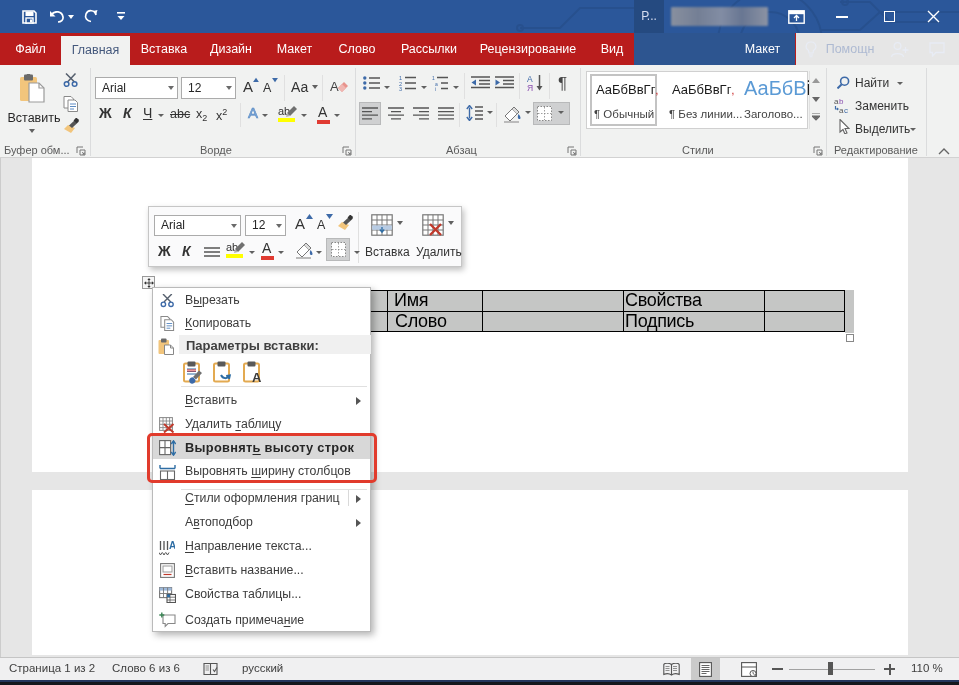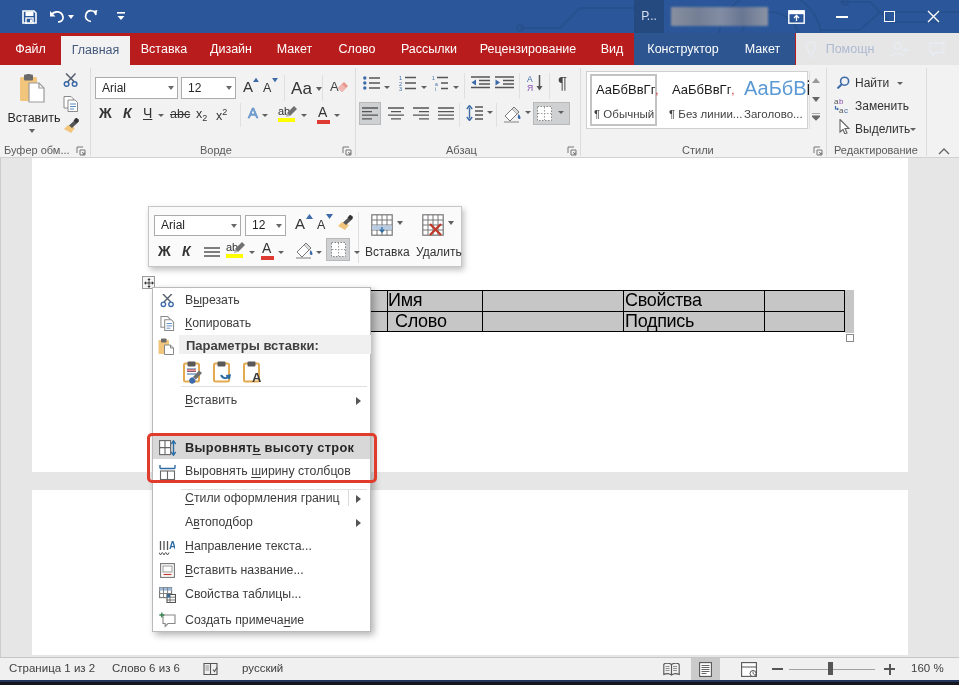--- a/index.html
+++ b/index.html
@@ -108,21 +108,20 @@
     <div id="ctxtabs"></div>
     <div class="tab" style="left:10px;width:41px">Файл</div>
     <div class="tab" style="left:61px;width:69px;background:#f1f2f1;color:#44587c;top:3px;height:29px;line-height:28px">Главная</div>
     <div class="tab" style="left:134px;width:60px">Вставка</div>
     <div class="tab" style="left:204px;width:54px">Дизайн</div>
     <div class="tab" style="left:268px;width:53px">Макет</div>
     <div class="tab" style="left:329px;width:56px">Слово</div>
     <div class="tab" style="left:395px;width:68px">Рассылки</div>
     <div class="tab" style="left:473px;width:110px">Рецензирование</div>
     <div class="tab" style="left:593px;width:38px">Вид</div>
-    <div class="tab" style="left:640px;width:86px">Конструктор</div>
     <div class="tab" style="left:736px;width:53px">Макет</div>
 
     <svg class="ab" style="left:805px;top:8px" width="12" height="17" viewBox="0 0 12 17">
       <path d="M6 1 a4.6 4.6 0 0 1 2.5 8.6 l-0.5 2.4 h-4 l-0.5 -2.4 A4.6 4.6 0 0 1 6 1 z" fill="none" stroke="#e8ecf5" stroke-width="1.2"></path>
       <path d="M4 14 h4 M4.5 15.8 h3" stroke="#e8ecf5" stroke-width="1.1"></path>
     </svg>
     <div class="tab" style="left:818px;width:64px;color:#aebad2">Помощн</div>
 
     <svg class="ab" style="left:890px;top:8px" width="19" height="17" viewBox="0 0 19 17">
       <circle cx="7.5" cy="5" r="3.4" fill="none" stroke="#e8ecf5" stroke-width="1.3"></circle>
@@ -190,21 +189,21 @@
     </svg>
 
     <div class="combo" style="left:95px;top:12px;width:83px;height:22px;line-height:20px;padding-left:6px">Arial<span class="cdd"></span></div>
     <div class="combo" style="left:181px;top:12px;width:55px;height:22px;line-height:20px;padding-left:6px">12<span class="cdd"></span></div>
     <div class="ab" style="left:243px;top:13px;font-size:15px;color:#333">А<svg class="ab" style="left:10px;top:-1px" width="6" height="5" viewBox="0 0 7 6">
           <path d="M0 6 L3.5 1 L7 6" fill="#3d6aa8"></path>
         </svg></div>
     <div class="ab" style="left:263px;top:16px;font-size:12.5px;color:#333">А<svg class="ab" style="left:9px;top:-3px" width="6" height="5" viewBox="0 0 7 6">
           <path d="M0 0 L3.5 5 L7 0" fill="#3d6aa8"></path>
         </svg></div>
-    <div class="ab" style="left:291px;top:14px;font-size:17px;color:#333">Аа<span style="display:inline-block;vertical-align:3px;margin-left:4px;width:0;height:0;border-left:3.5px solid transparent;border-right:3.5px solid transparent;border-top:4px solid #606060"></span></div>
+    <div class="ab" style="left:291px;top:14px;font-size:14px;color:#333">Аа<span style="display:inline-block;vertical-align:3px;margin-left:4px;width:0;height:0;border-left:3.5px solid transparent;border-right:3.5px solid transparent;border-top:4px solid #606060"></span></div>
     <div class="gsep" style="left:284px;top:10px;height:26px;background:#e0e0e0"></div>
     <div class="gsep" style="left:322px;top:10px;height:26px;background:#e0e0e0"></div>
 
     <svg class="ab" style="left:330px;top:13px" width="19" height="17" viewBox="0 0 19 17">
       <text x="0" y="13" font-size="13" fill="#444" font-family="Liberation Sans">А</text>
       <path d="M8 10 l6 -6 4 4 -6 6 z" fill="#e8938c"></path>
       <path d="M8 10 l4 -4 4 4 -4 4 z" fill="#f0b6b1"></path>
     </svg>
 
     <div class="ab" style="left:99px;top:40px;font-size:14px;font-weight:bold;color:#333">Ж</div>
@@ -355,21 +354,21 @@
   <div class="ab" id="doc">
     <div id="page1"></div>
     <div id="page2"></div>
 
     <div id="wtable">
       <div class="tcell" style="left:235px"></div>
       <div class="tcell" style="left:330px"></div>
       <div class="tcell" style="left:471px"></div>
       <div class="tcell" style="left:612px"></div>
       <div id="trowline"></div>
-      <div class="ttext" style="left:236px;top:-0.6px">Имя</div>
+      <div class="ttext" style="left:242px;top:-0.6px">Имя</div>
       <div class="ttext" style="left:473px;top:-0.6px">Свойства</div>
       <div class="ttext" style="left:243px;top:19.7px">Слово</div>
       <div class="ttext" style="left:473px;top:19.7px">Подпись</div>
     </div>
     <div class="ab" style="left:845px;top:132px;width:9px;height:43px;background:#c5c6c5"></div>
 
     <div class="ab" style="left:142px;top:118px;width:13px;height:13px;background:#f5f5f5;border:1px solid #999"></div>
     <svg class="ab" style="left:144px;top:120px" width="10" height="10" viewBox="0 0 11 11">
       <path d="M5.5 0 L7.3 2.3 h-3.6 z M5.5 11 L7.3 8.7 h-3.6 z M0 5.5 L2.3 3.7 v3.6 z M11 5.5 L8.7 3.7 v3.6 z" fill="#333"></path>
       <path d="M5.5 1.5 v8 M1.5 5.5 h8" stroke="#333" stroke-width="1"></path>
@@ -485,20 +484,28 @@
       <rect x="4.5" y="0.5" width="8" height="5" rx="1" fill="#595959"></rect>
       <text x="9" y="21" font-size="13" font-weight="bold" fill="#3a3a3a" font-family="Liberation Sans">A</text>
     </svg>
     <div class="msep" style="top:98px"></div>
 
     <div class="mi" style="top:101px">
         <span class="txt"><u class="ak">В</u>ставить</span>
         <span class="marrow" style="top:8px"></span>
       </div>
 
+    <div class="mi" style="top:125px">
+      <svg class="ab" style="left:6px;top:4px" width="16" height="16" viewBox="0 0 16 16">
+        <rect x="0.6" y="0.6" width="12.8" height="12.8" fill="#fff" stroke="#888" stroke-width="1"></rect>
+        <path d="M0.6 4 h12.8 M0.6 7.3 h12.8 M0.6 10.6 h12.8 M4 0.6 v12.8 M7.3 0.6 v12.8 M10.6 0.6 v12.8" stroke="#888" stroke-width="0.9"></path>
+        <path d="M5 7 L14.5 15.5 M14.5 7 L5 15.5" stroke="#c0392b" stroke-width="2"></path>
+      </svg>
+      <span class="txt">Удалить <u class="ak">т</u>аблицу</span>
+    </div>
 
     <div class="mi" style="top:148px;height:23px;background:#d8d8d8">
       <svg class="ab" style="left:6px;top:4px" width="17" height="16" viewBox="0 0 17 16">
         <rect x="0.6" y="0.6" width="11" height="14" fill="#fff" stroke="#666" stroke-width="1.1"></rect>
         <path d="M0.6 7.6 h11 M6 0.6 v14" stroke="#666" stroke-width="1.1"></path>
         <path d="M14.5 1 v14" stroke="#2e6da4" stroke-width="1.4"></path>
         <path d="M12.3 4 L14.5 0.8 L16.7 4 M12.3 12 L14.5 15.2 L16.7 12" fill="none" stroke="#2e6da4" stroke-width="1.4"></path>
       </svg>
       <span class="txt" style="font-weight:bold;color:#262626;font-size:12.8px;letter-spacing:0.3px">Выровнят<u class="ak">ь</u> высоту строк</span>
     </div>
@@ -588,18 +595,18 @@
       <path d="M0.6 5 h14.8" stroke="#555" stroke-width="1"></path>
       <circle cx="12" cy="11.5" r="3" fill="#fff" stroke="#555" stroke-width="1"></circle>
       <path d="M12 9.5 v2 l1.5 1" fill="none" stroke="#555" stroke-width="0.9"></path>
     </svg>
 
     <div class="ab" style="left:772px;top:10px;width:11px;height:2px;background:#565656"></div>
     <div class="ab" style="left:789px;top:10.5px;width:86px;height:1px;background:#a2a2a2"></div>
     <div class="ab" style="left:828px;top:4px;width:5px;height:13px;background:#565656"></div>
     <div class="ab" style="left:884px;top:10px;width:11px;height:2px;background:#565656"></div>
     <div class="ab" style="left:888.5px;top:5.5px;width:2px;height:11px;background:#565656"></div>
-    <div class="ab" style="left:911px;top:4px">160 %</div>
+    <div class="ab" style="left:911px;top:4px">110 %</div>
   </div>
   <div class="ab" style="left:0;top:158px;width:1px;height:499px;background:#cccccc"></div>
   <div class="ab" id="bottomline"></div>
   <div class="ab" id="bottomblack"></div>
 </div>
 
 </body></html>

